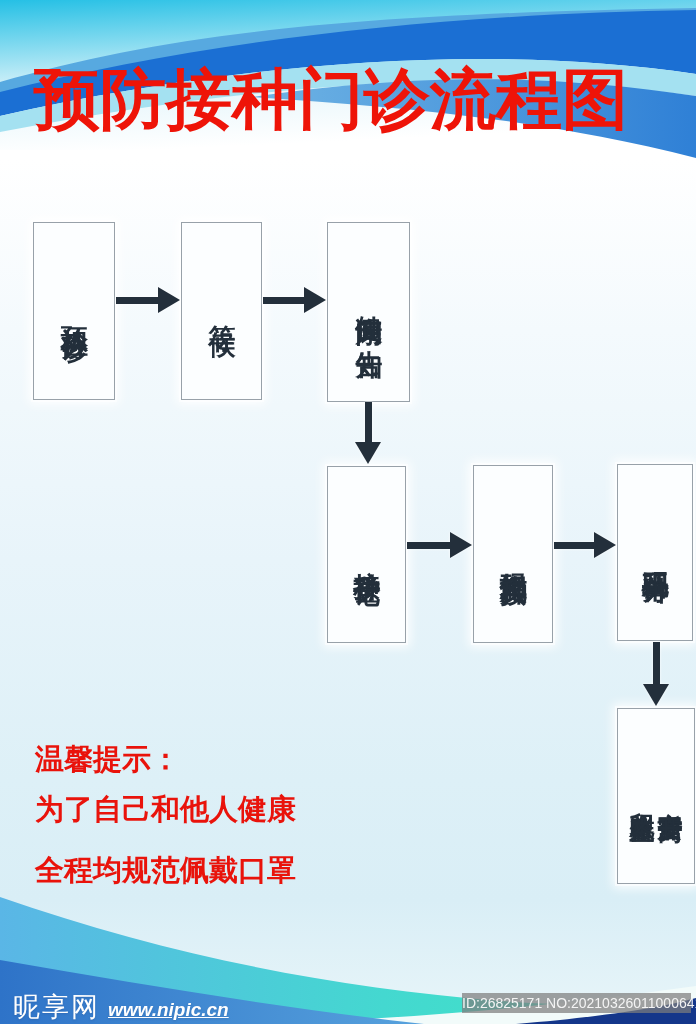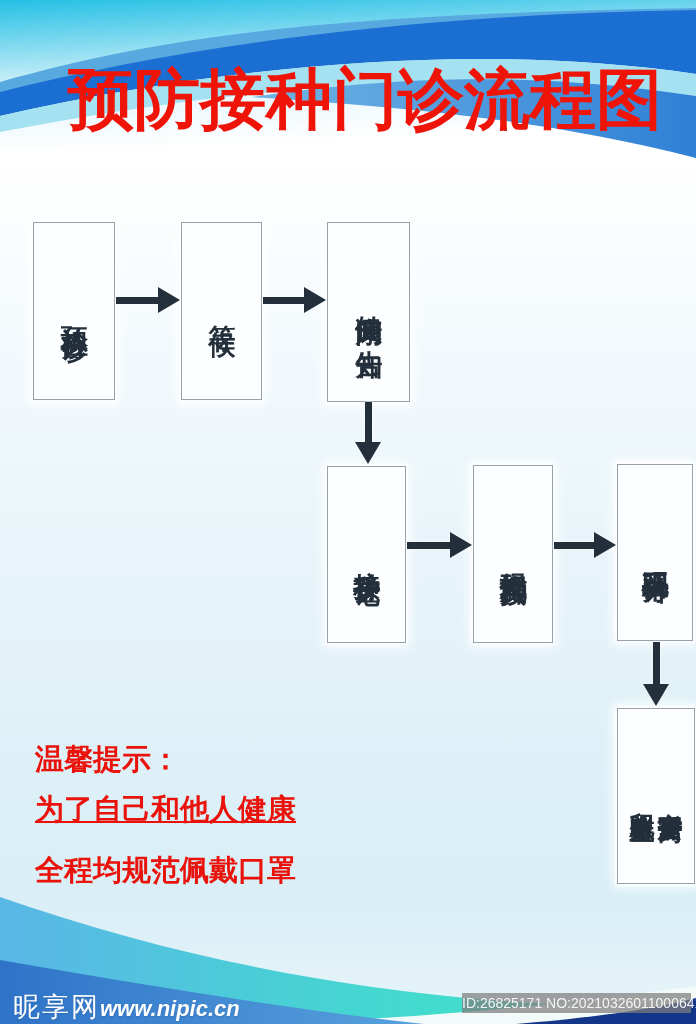--- a/index.html
+++ b/index.html
@@ -6,21 +6,21 @@
   .poster{
     position:relative;width:696px;height:1024px;overflow:hidden;
     font-family:"Liberation Sans","DejaVu Sans",sans-serif;
     background:linear-gradient(180deg,#ffffff 0px,#ffffff 160px,#f4fafd 330px,#e8f4fa 560px,#ddf0f7 780px,#d9eef6 900px,#e8f5f9 1024px);
   }
   svg.deco{position:absolute;left:0;display:block;}
   .hdr{top:0;}
   .ftr{bottom:0;}
   .title{
     position:absolute;left:34px;top:56px;width:662px;height:90px;
-    text-align:center;font-size:66px;line-height:86px;font-weight:900;
+    font-size:66px;line-height:86px;font-weight:900;
     color:#ee1408;letter-spacing:0px;white-space:nowrap;
   }
   .fbox{
     position:absolute;background:#fcfeff;border:1px solid #98a1a9;box-sizing:border-box;
     display:flex;align-items:center;justify-content:center;
     box-shadow:0 0 0 2px rgba(255,255,255,.55), 0 0 10px 4px rgba(255,255,255,.95);
   }
   .vtext{
     writing-mode:vertical-rl;text-orientation:upright;
     font-size:27px;font-weight:bold;color:#232f3b;letter-spacing:3px;line-height:1;
@@ -44,26 +44,26 @@
   .harrow .shaft{position:absolute;left:0;right:21px;top:9.5px;height:7px;background:#232f3b;}
   .harrow .head{position:absolute;right:0;top:0;width:0;height:0;
     border-left:22px solid #232f3b;border-top:13px solid transparent;border-bottom:13px solid transparent;}
   .varrow{width:26px;}
   .varrow .shaft{position:absolute;top:0;bottom:21px;left:9.5px;width:7px;background:#232f3b;}
   .varrow .head{position:absolute;bottom:0;left:0;width:0;height:0;
     border-top:22px solid #232f3b;border-left:13px solid transparent;border-right:13px solid transparent;}
   .tips{position:absolute;left:35px;top:736px;color:#e9130b;font-weight:800;}
   .tips div{position:absolute;left:0;white-space:nowrap;font-size:29px;}
   .tip-h{top:4px;}
-  .tip-1{top:54px;text-decoration:underline;}
+  .tip-1{top:54px;}
   .tip-2{top:108px;margin-top:7px;}
   .wm{position:absolute;left:13px;top:989px;color:#ffffff;white-space:nowrap;z-index:5;
       text-shadow:0 1px 2px rgba(40,80,140,.35);}
   .wm .site{font-size:27px;font-weight:400;letter-spacing:2px;}
-  .wm .url{font-size:22px;font-weight:bold;font-style:italic;}
+  .wm .url{font-size:19px;font-weight:bold;font-style:italic;margin-left:8px;text-decoration:underline;}
   .idbar{position:absolute;left:462px;top:993px;width:229px;height:20px;z-index:5;
     background:rgba(125,125,125,.72);color:#f4f4f4;font-size:14px;line-height:20px;text-align:center;white-space:nowrap;}
 </style>
 </head>
 <body>
 
 <div class="poster">
 
   <svg class="deco hdr" width="696" height="215" viewBox="0 0 696 215" aria-hidden="true">
     <defs>

